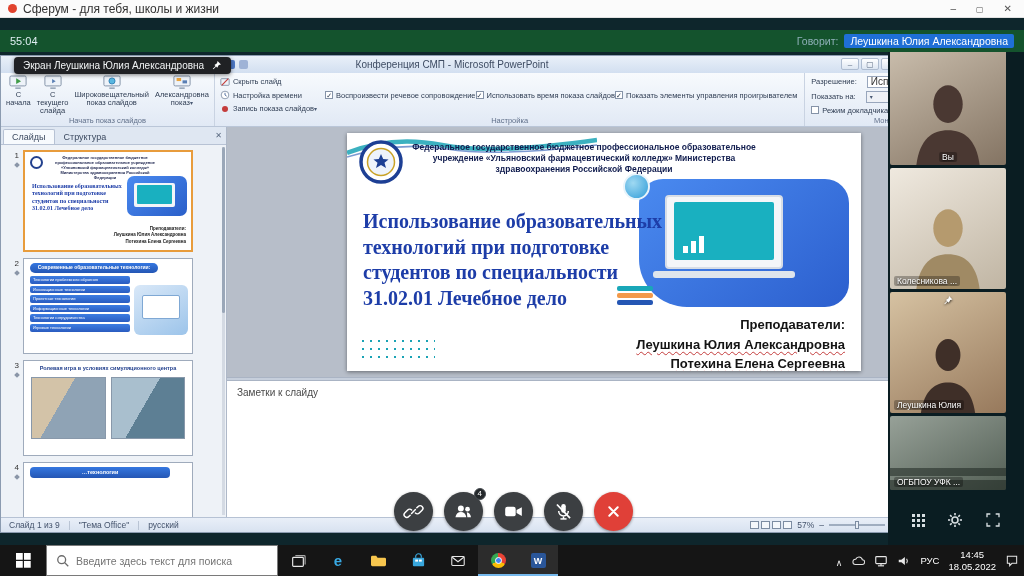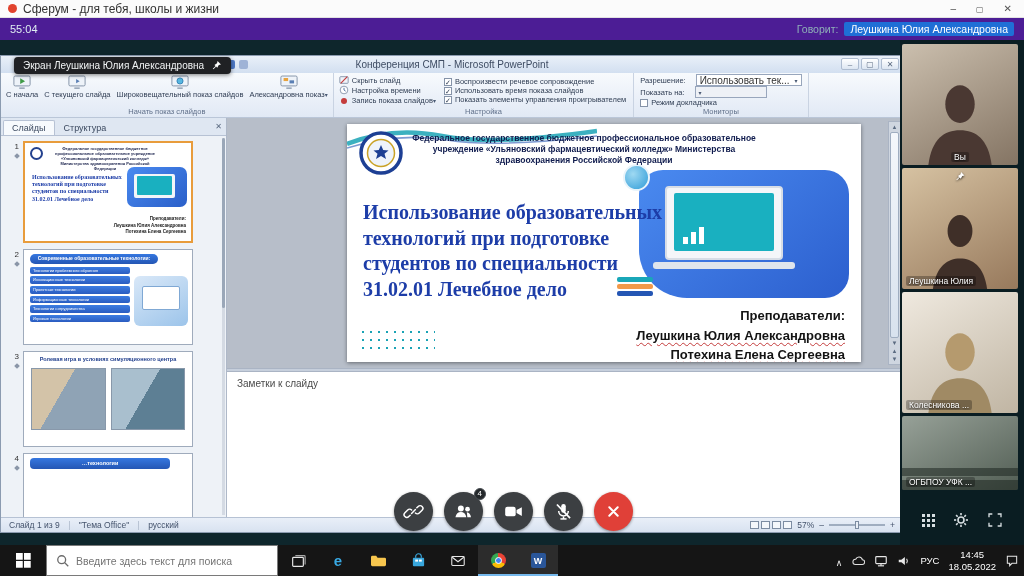--- a/index.html
+++ b/index.html
@@ -7,21 +7,21 @@
 .screen{position:relative;width:1024px;height:576px;overflow:hidden;background:#0e262c}
 
 
 .win-titlebar{position:absolute;top:0;left:0;width:100%;height:18px;background:#fbfbfb;border-bottom:1px solid #e2e2e2;display:flex;align-items:center;padding:0 8px;z-index:40}
 .app-dot{width:9px;height:9px;border-radius:50%;background:#e1432e;margin-right:6px;flex:0 0 auto}
 .win-title{font-size:12px;color:#333}
 .win-controls{margin-left:auto;display:flex;gap:20px;color:#555;font-size:10px;padding-right:4px}
 .wc-min::after{content:"–"}.wc-max::after{content:"▢";font-size:8px}.wc-close::after{content:"✕"}
 
 
-.call-topbar{position:absolute;top:18px;left:0;width:100%;height:22px;background:#4c1d95;display:flex;align-items:center;padding:0 10px;z-index:40}
+.call-topbar{position:absolute;top:30px;left:0;width:100%;height:22px;background:#14532d;display:flex;align-items:center;padding:0 10px;z-index:40}
 .timer{color:#dfeef2;font-size:11px}
 .speaking{margin-left:auto;display:flex;align-items:center;gap:6px;font-size:10.5px}
 .speaking-label{color:#8fb0b8}
 .speaker-chip{background:#1f6fd6;color:#fff;padding:1px 6px;border-radius:2px}
 
 
 .main-area{position:absolute;top:40px;left:0;width:1024px;height:505px;background:#0e262c}
 
 
 .ppt{position:absolute;top:15px;left:0;width:904px;height:478px;background:#eef2f8;border:1px solid #8b9bb0;display:flex;flex-direction:column}
@@ -43,21 +43,21 @@
 .ribbon{flex:0 0 44px;background:linear-gradient(#f7fafd,#e1e9f5);border-bottom:1px solid #bac6d8;display:flex}
 .rgroup{display:flex;flex-direction:column;border-right:1px solid #c9d3e2;padding:1px 3px 0}
 .rgc{display:flex;flex:1;align-items:stretch;gap:2px}
 .rglabel{font-size:7.5px;color:#60708a;text-align:center;padding:0 2px 1px;white-space:nowrap}
 .bigbtn{display:flex;flex-direction:column;align-items:center;justify-content:flex-start;font-size:7.5px;color:#2f3d53;text-align:center;padding:1px 2px;line-height:1.08}
 .bigbtn .ic{width:18px;height:15px;margin-bottom:1px;flex:0 0 auto}
 .has-dd::after{content:"▾";font-size:6px;color:#4a5a74}
 .smallcol{display:flex;flex-direction:column;justify-content:space-around;padding:1px 2px}
 .smallbtn{display:flex;align-items:center;gap:3px;font-size:7.5px;color:#2f3d53;white-space:nowrap}
 .smallbtn svg{width:10px;height:10px;flex:0 0 auto}
-.cbcol{display:flex;flex-direction:column;justify-content:center;padding:0 4px}
+.cbcol{display:flex;flex-direction:row;justify-content:flex-end;padding:0 4px}
 .cbrow{display:flex;align-items:center;gap:3px;font-size:7.5px;color:#2f3d53;white-space:nowrap}
 .cb{width:8px;height:8px;border:1px solid #8593a8;background:#fff;font-size:7px;line-height:7px;color:#2f3d53;text-align:center;flex:0 0 auto}
 .cb.checked::after{content:"✓"}
 .moncol{display:flex;flex-direction:column;justify-content:space-around;padding:0 3px}
 .monrow{display:flex;align-items:center;gap:10px;font-size:7.5px;color:#2f3d53;white-space:nowrap}
 .dd{background:#fff;border:1px solid #98a6bc;font-size:10px;color:#333;padding:0 3px;display:flex;align-items:center;gap:5px;height:12px}
 .dd::after{content:"▾";font-size:6px;color:#4a5a74}
 .dd.empty{width:72px;background:#eef1f6;color:#98a6bc}
 
 
@@ -150,21 +150,21 @@
 .share-tag svg{width:11px;height:11px}
 
 
 .controls{position:absolute;left:394px;top:452px;display:flex;gap:11px;z-index:30}
 .cbtn{width:39px;height:39px;border-radius:50%;background:#3c3f42;display:flex;align-items:center;justify-content:center;position:relative;box-shadow:0 1px 3px rgba(0,0,0,.4)}
 .cbtn svg{width:21px;height:21px}
 .cbtn.red{background:#e04038}
 .badge{position:absolute;top:-4px;right:-3px;background:#24282b;color:#fff;font-size:8px;line-height:10px;padding:0 3px;border-radius:6px;border:1px solid #4a4f54}
 
 
-.sidebar{position:absolute;right:0;top:0;width:124px;height:100%;background:#0a1d22;display:flex;flex-direction:column;padding:4px 2px 4px;gap:3px;z-index:20}
+.sidebar{position:absolute;right:0;top:0;width:136px;height:100%;background:#0a1d22;display:flex;flex-direction:column;padding:4px 2px 4px;gap:3px;z-index:20}
 .tile{position:relative;width:116px;border-radius:2px;overflow:hidden;flex:0 0 auto}
 .tile svg.sil{position:absolute;left:50%;transform:translateX(-50%);bottom:0;width:78%;height:72%}
 .tile-1{height:121px;background:linear-gradient(150deg,#cbbfae,#847463)}
 .tile-2{height:121px;background:linear-gradient(150deg,#d6c2a2,#97795c)}
 .tile-3{height:121px;background:linear-gradient(150deg,#efe9df,#c0b5a3)}
 .tile-4{height:74px;background:linear-gradient(150deg,#97a198,#525e54)}
 .tile-4 .desk{position:absolute;left:0;right:0;bottom:14px;height:8px;background:rgba(30,38,32,.55)}
 .tile-4 .desk2{bottom:0;height:10px}
 .tile-name{position:absolute;left:4px;bottom:3px;font-size:8.5px;color:#fff;text-shadow:0 1px 2px rgba(0,0,0,.9);background:rgba(0,0,0,.28);padding:0 3px;border-radius:2px;white-space:nowrap;max-width:106px;overflow:hidden}
 .tile-1 .tile-name{left:50%;transform:translateX(-50%)}
@@ -544,36 +544,36 @@
     </div>
 
     <div class="sidebar">
       <div class="tile tile-1">
         <svg class="sil" viewBox="0 0 40 30" preserveAspectRatio="none">
             <circle cx="20" cy="9" r="6.5" fill="#4a3832"></circle>
             <path d="M6 30c1.5-9 7-12 14-12s12.5 3 14 12z" fill="#4a3832"></path>
           </svg>
         <span class="tile-name">Вы</span>
       </div>
-      <div class="tile tile-2">
-        <svg class="pin-badge" viewBox="0 0 16 16">
-            <path fill="#fff" d="M9.5 1.5l5 5-3.2.9-2.2 3.8-1.6-1.6-4 4-.9-.9 4-4-1.6-1.6 3.8-2.2z"></path>
-          </svg>
-        <svg class="sil" viewBox="0 0 40 30" preserveAspectRatio="none">
-            <circle cx="20" cy="10" r="5.5" fill="#3f2f28"></circle>
-            <path d="M8 30c1.5-8 6.5-10.5 12-10.5S30.5 22 32 30z" fill="#3f2f28"></path>
-          </svg>
-        <span class="tile-name">Леушкина Юлия</span>
-      </div>
       <div class="tile tile-3">
         <svg class="sil" viewBox="0 0 40 30" preserveAspectRatio="none">
             <circle cx="20" cy="9" r="6.5" fill="#b59a6e"></circle>
             <path d="M6 30c1.5-9 7-12 14-12s12.5 3 14 12z" fill="#a08a64"></path>
           </svg>
         <span class="tile-name">Колесникова ...</span>
+      </div>
+      <div class="tile tile-2">
+        <svg class="pin-badge" viewBox="0 0 16 16">
+            <path fill="#fff" d="M9.5 1.5l5 5-3.2.9-2.2 3.8-1.6-1.6-4 4-.9-.9 4-4-1.6-1.6 3.8-2.2z"></path>
+          </svg>
+        <svg class="sil" viewBox="0 0 40 30" preserveAspectRatio="none">
+            <circle cx="20" cy="10" r="5.5" fill="#3f2f28"></circle>
+            <path d="M8 30c1.5-8 6.5-10.5 12-10.5S30.5 22 32 30z" fill="#3f2f28"></path>
+          </svg>
+        <span class="tile-name">Леушкина Юлия</span>
       </div>
       <div class="tile tile-4">
         <span class="desk"></span>
         <span class="desk desk2"></span>
         <span class="tile-name">ОГБПОУ УФК ...</span>
       </div>
       <div class="sb-footer">
         <span class="grid-ic"></span>
         <svg viewBox="0 0 16 16">
           <circle cx="8" cy="8" r="3" fill="none" stroke="#d7dee1" stroke-width="1.6"></circle>

